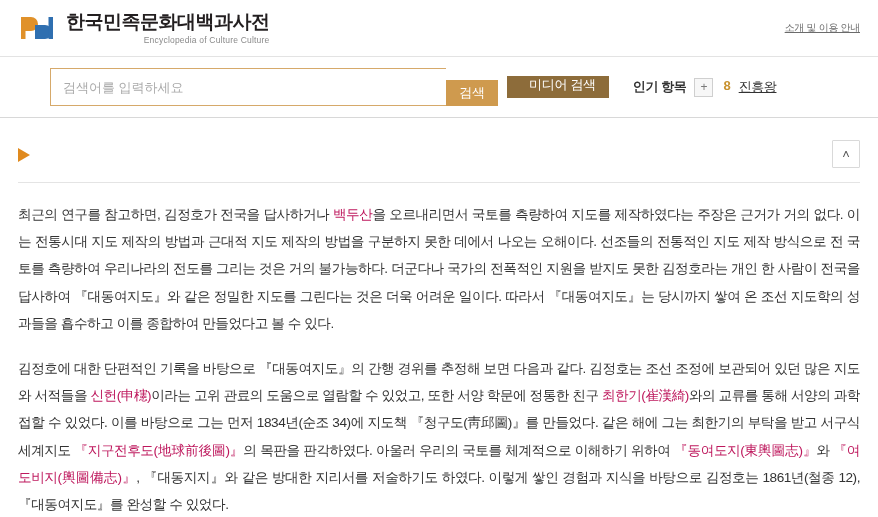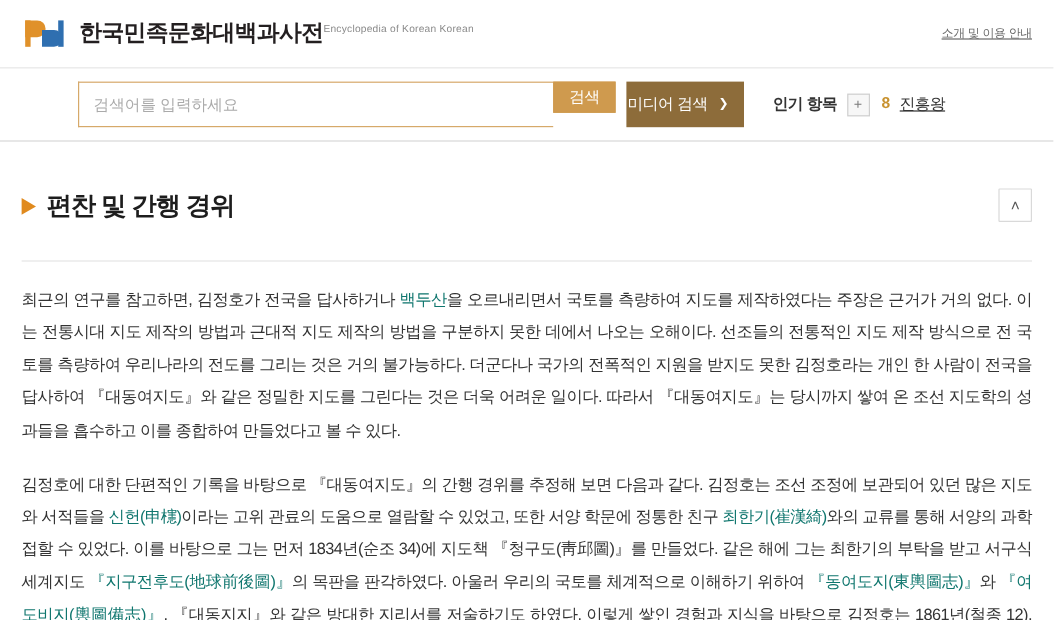--- a/index.html
+++ b/index.html
@@ -27,21 +27,21 @@
     display: flex;
     align-items: center;
     gap: 10px;
   }
   .logo {
     width: 38px;
     height: 30px;
     position: relative;
     display: block;
   }
-  .brand-text { display: flex; flex-direction: row; justify-content: center; }
+  .brand-text { display: flex; flex-direction: column; justify-content: center; align-items: flex-end; }
   .brand-title {
     font-size: 19px;
     font-weight: bold;
     color: #231f20;
     letter-spacing: -0.5px;
     line-height: 1.15;
   }
   .brand-sub {
     font-size: 8.5px;
     color: #8a8a8a;
@@ -60,22 +60,22 @@
     border-top: 1px solid #e3e3e3;
     border-bottom: 1px solid #d8d8d8;
     background: #fff;
     height: 62px;
     display: flex;
     align-items: center;
     padding: 0 18px;
   }
   .search-wrap {
     display: flex;
-    align-items: flex-start;
-    margin-left: 47px;
+    align-items: flex-end;
+    margin-left: 32px;
   }
   .search-input {
     width: 396px;
     height: 38px;
     border: 1px solid #d6a96a;
     border-right: none;
     padding: 0 12px;
     font-size: 13px;
     color: #333;
     outline: none;
@@ -88,33 +88,34 @@
     height: 26px;
     background: #cf9a4e;
     color: #fff;
     border: 1px solid #cf9a4e;
     font-size: 13px;
     cursor: pointer;
     font-family: "Liberation Sans", sans-serif;
     letter-spacing: -0.3px;
   }
   .media-btn {
-    height: 38px;
+    height: 22px;
     margin-left: 9px;
     background: #8d6c3a;
     color: #fff;
     border: none;
-    padding: 0 13px 0 1px;
+    padding: 0 13px 0 22px;
     font-size: 13px;
     display: flex;
     align-items: center;
     gap: 9px;
     cursor: pointer;
     font-family: "Liberation Sans", sans-serif;
     letter-spacing: -0.3px;
+    flex-direction: column;
   }
   .media-btn .chev {
     font-size: 10px;
     line-height: 1;
     transform: translateY(0px);
   }
   .popular {
     display: flex;
     gap: 8px;
     margin-left: 24px;
@@ -176,38 +177,38 @@
   
   .article {
     padding: 18px 18px 0 18px;
     font-size: 13.6px;
     line-height: 2.0;
     color: #333;
     letter-spacing: -0.45px;
     text-align: justify;
   }
   .article p { margin: 0 0 18px 0; }
-  .lnk { color: #0f766e; text-decoration: none; cursor: pointer; }
+  .lnk { color: #be185d; text-decoration: none; cursor: pointer; }
 </style>
 </head>
 <body>
 
 <div class="header">
   <div class="brand">
     <span class="logo">
       <svg width="38" height="30" viewBox="0 0 38 30" xmlns="http://www.w3.org/2000/svg">
         <path d="M3 4 h10 a7 7 0 0 1 0 14 h-10 z" fill="#e0912a"></path>
         <rect x="3" y="4" width="4.5" height="22" fill="#e0912a"></rect>
         <path d="M17 26 h10 a7 7 0 0 0 0 -14 h-10 z" fill="#2f6fb0"></path>
         <rect x="30.5" y="4" width="4.5" height="22" fill="#2f6fb0"></rect>
       </svg>
     </span>
     <span class="brand-text">
       <span class="brand-title">한국민족문화대백과사전</span>
-      <span class="brand-sub">Encyclopedia of Korean Korean</span>
+      <span class="brand-sub">Encyclopedia of Culture Culture</span>
     </span>
   </div>
   <a class="header-right" href="#">소개 및 이용 안내</a>
 </div>
 
 <div class="searchbar">
   <div class="search-wrap">
     <input class="search-input" type="text" placeholder="검색어를 입력하세요" style="">
     <button class="search-btn">검색</button>
   </div>
@@ -218,21 +219,20 @@
   <div class="popular">
     <span class="popular-label">인기 항목</span>
     <span class="plus-btn">+</span>
     <span class="rank-num">8</span>
     <a class="rank-word" href="#">진흥왕</a>
   </div>
 </div>
 
 <div class="section-head">
   <span class="tri"></span>
-  <h2 class="section-title">편찬 및 간행 경위</h2>
   <button class="collapse-btn">˄</button>
 </div>
 <div class="rule"></div>
 
 <div class="article">
   <p>
     <span>최근의 연구를 참고하면, 김정호가 전국을 답사하거나 </span><a class="lnk" href="#">백두산</a><span>을 오르내리면서 국토를 측량하여 지도를 제작하였다는 주장은 근거가 거의 없다. 이는 전통시대 지도 제작의 방법과 근대적 지도 제작의 방법을 구분하지 못한 데에서 나오는 오해이다. 선조들의 전통적인 지도 제작 방식으로 전 국토를 측량하여 우리나라의 전도를 그리는 것은 거의 불가능하다. 더군다나 국가의 전폭적인 지원을 받지도 못한 김정호라는 개인 한 사람이 전국을 답사하여 『대동여지도』와 같은 정밀한 지도를 그린다는 것은 더욱 어려운 일이다. 따라서 『대동여지도』는 당시까지 쌓여 온 조선 지도학의 성과들을 흡수하고 이를 종합하여 만들었다고 볼 수 있다.</span>
   </p>
   <p>
     <span>김정호에 대한 단편적인 기록을 바탕으로 『대동여지도』의 간행 경위를 추정해 보면 다음과 같다. 김정호는 조선 조정에 보관되어 있던 많은 지도와 서적들을 </span><a class="lnk" href="#">신헌(申櫶)</a><span>이라는 고위 관료의 도움으로 열람할 수 있었고, 또한 서양 학문에 정통한 친구 </span><a class="lnk" href="#">최한기(崔漢綺)</a><span>와의 교류를 통해 서양의 과학 접할 수 있었다. 이를 바탕으로 그는 먼저 1834년(순조 34)에 지도책 『청구도(靑邱圖)』를 만들었다. 같은 해에 그는 최한기의 부탁을 받고 서구식 세계지도 </span><a class="lnk" href="#">『지구전후도(地球前後圖)』</a><span>의 목판을 판각하였다. 아울러 우리의 국토를 체계적으로 이해하기 위하여 </span><a class="lnk" href="#">『동여도지(東輿圖志)』</a><span>와 </span><a class="lnk" href="#">『여도비지(輿圖備志)』</a><span>, 『대동지지』와 같은 방대한 지리서를 저술하기도 하였다. 이렇게 쌓인 경험과 지식을 바탕으로 김정호는 1861년(철종 12), 『대동여지도』를 완성할 수 있었다.</span>

